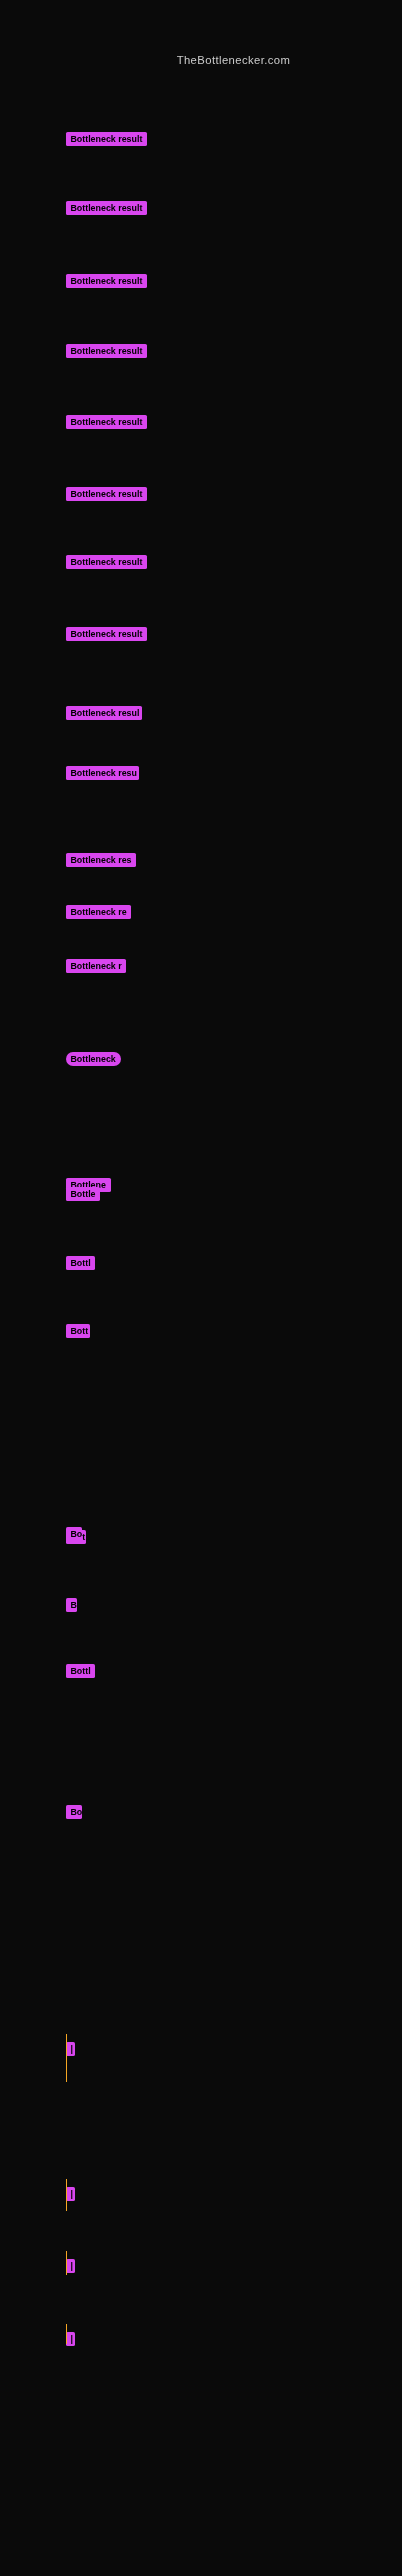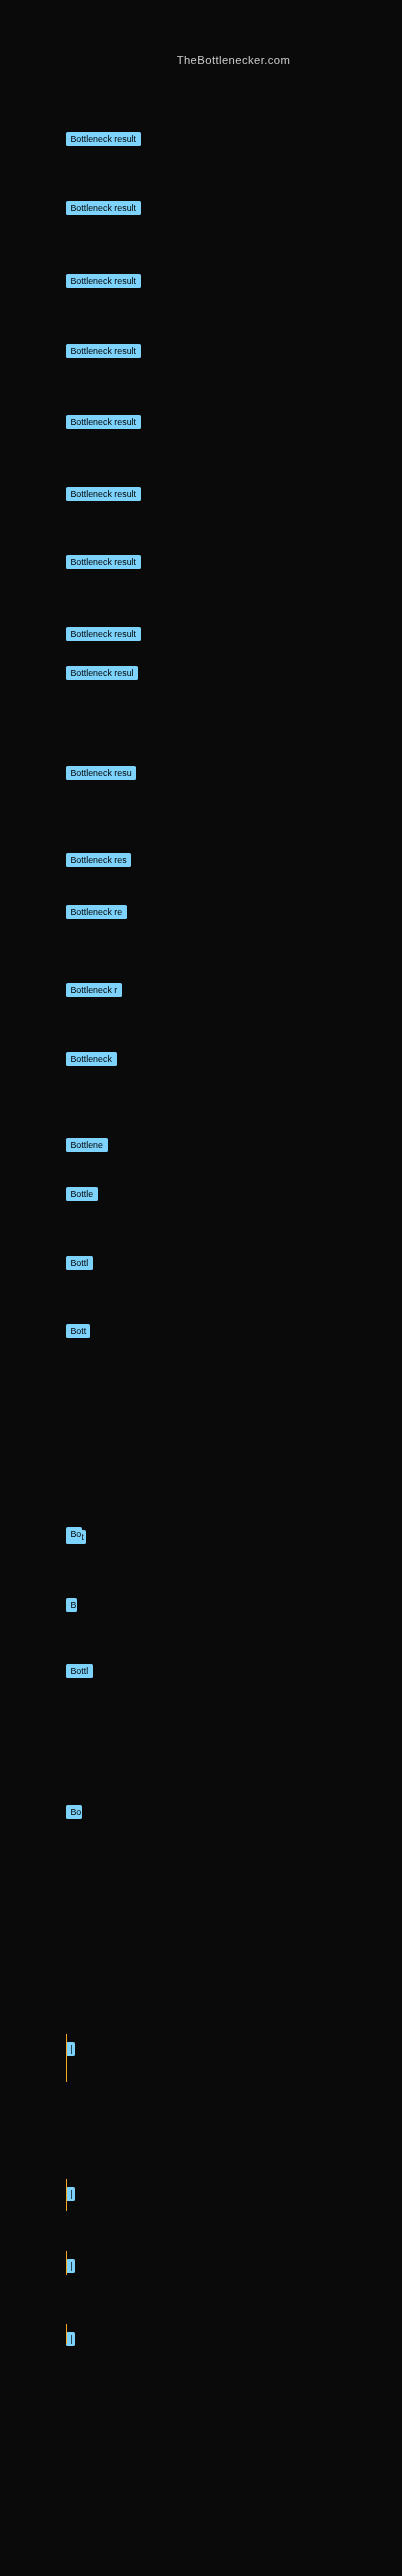--- a/index.html
+++ b/index.html
@@ -20,24 +20,24 @@
     .site-title {
       text-align: center;
       color: #cccccc;
       font-size: 11.3px;
       padding: 6.4px 0 3.2px 0;
       letter-spacing: 0.4px;
     }
 
     .badge {
       display: inline-block;
-      background-color: #7dd3fc;
+      background-color: #d946ef;
       color: #000;
       font-size: 8.9px;
-      font-weight: normal;
+      font-weight: bold;
       padding: 2.4px 4.8px;
       border-radius: 1.6px;
       white-space: nowrap;
       position: absolute;
       left: 1.6px;
     }
 
     .vertical-line {
       position: absolute;
       left: 1.6px;
@@ -54,27 +54,27 @@
 
 <div id="badges-container" style="position:relative; width:403px; height:2560px;">
 <div class="badge" style="top: 30px; max-width: 89px; overflow: hidden;">Bottleneck result</div>
     <div class="badge" style="top: 99px; max-width: 89px; overflow: hidden;">Bottleneck result</div>
     <div class="badge" style="top: 172px; max-width: 86px; overflow: hidden;">Bottleneck result</div>
     <div class="badge" style="top: 242px; max-width: 83px; overflow: hidden;">Bottleneck result</div>
     <div class="badge" style="top: 313px; max-width: 86px; overflow: hidden;">Bottleneck result</div>
     <div class="badge" style="top: 385px; max-width: 83px; overflow: hidden;">Bottleneck result</div>
     <div class="badge" style="top: 453px; max-width: 83px; overflow: hidden;">Bottleneck result</div>
     <div class="badge" style="top: 525px; max-width: 81px; overflow: hidden;">Bottleneck result</div>
-    <div class="badge" style="top: 564px; max-width: 76px; overflow: hidden;">Bottleneck resul</div>
+    <div class="badge" style="top: 604px; max-width: 76px; overflow: hidden;">Bottleneck resul</div>
     <div class="badge" style="top: 664px; max-width: 73px; overflow: hidden;">Bottleneck resu</div>
     <div class="badge" style="top: 751px; max-width: 70px; overflow: hidden;">Bottleneck res</div>
     <div class="badge" style="top: 803px; max-width: 67px; overflow: hidden;">Bottleneck re</div>
-    <div class="badge" style="top: 881px; max-width: 64px; overflow: hidden;">Bottleneck r</div>
-    <div class="badge" style="top: 950px; max-width: 55px; overflow: hidden;">Bottleneck</div>
-    <div class="badge" style="top: 1036px; max-width: 45px; overflow: hidden;">Bottlene</div>
+    <div class="badge" style="top: 857px; max-width: 64px; overflow: hidden;">Bottleneck r</div>
+    <div class="badge" style="top: 950px; max-width: 55px; overflow: hidden; border-radius: 7px;">Bottleneck</div>
+    <div class="badge" style="top: 1076px; max-width: 45px; overflow: hidden;">Bottlene</div>
     <div class="badge" style="top: 1085px; max-width: 36px; overflow: hidden;">Bottle</div>
     <div class="badge" style="top: 1154px; max-width: 31px; overflow: hidden;">Bottl</div>
     <div class="badge" style="top: 1222px; max-width: 24px; overflow: hidden;">Bott</div>
     <div class="badge" style="top: 1428px; max-width: 20px; overflow: hidden;">Bot</div>
     <div class="badge" style="top: 1425px; max-width: 16px; overflow: hidden;">Bo</div>
     <div class="badge" style="top: 1496px; max-width: 11.3px; overflow: hidden;">B</div>
     <div class="badge" style="top: 1562px; max-width: 31px; overflow: hidden;">Bottl</div>
     <div class="badge" style="top: 1703px; max-width: 16px; overflow: hidden;">Bo</div>
     <div class="badge" style="top: 1940px; max-width: 6.4px; overflow: hidden;">|</div>
     <div class="badge" style="top: 2085px; max-width: 6.4px; overflow: hidden;">|</div>

